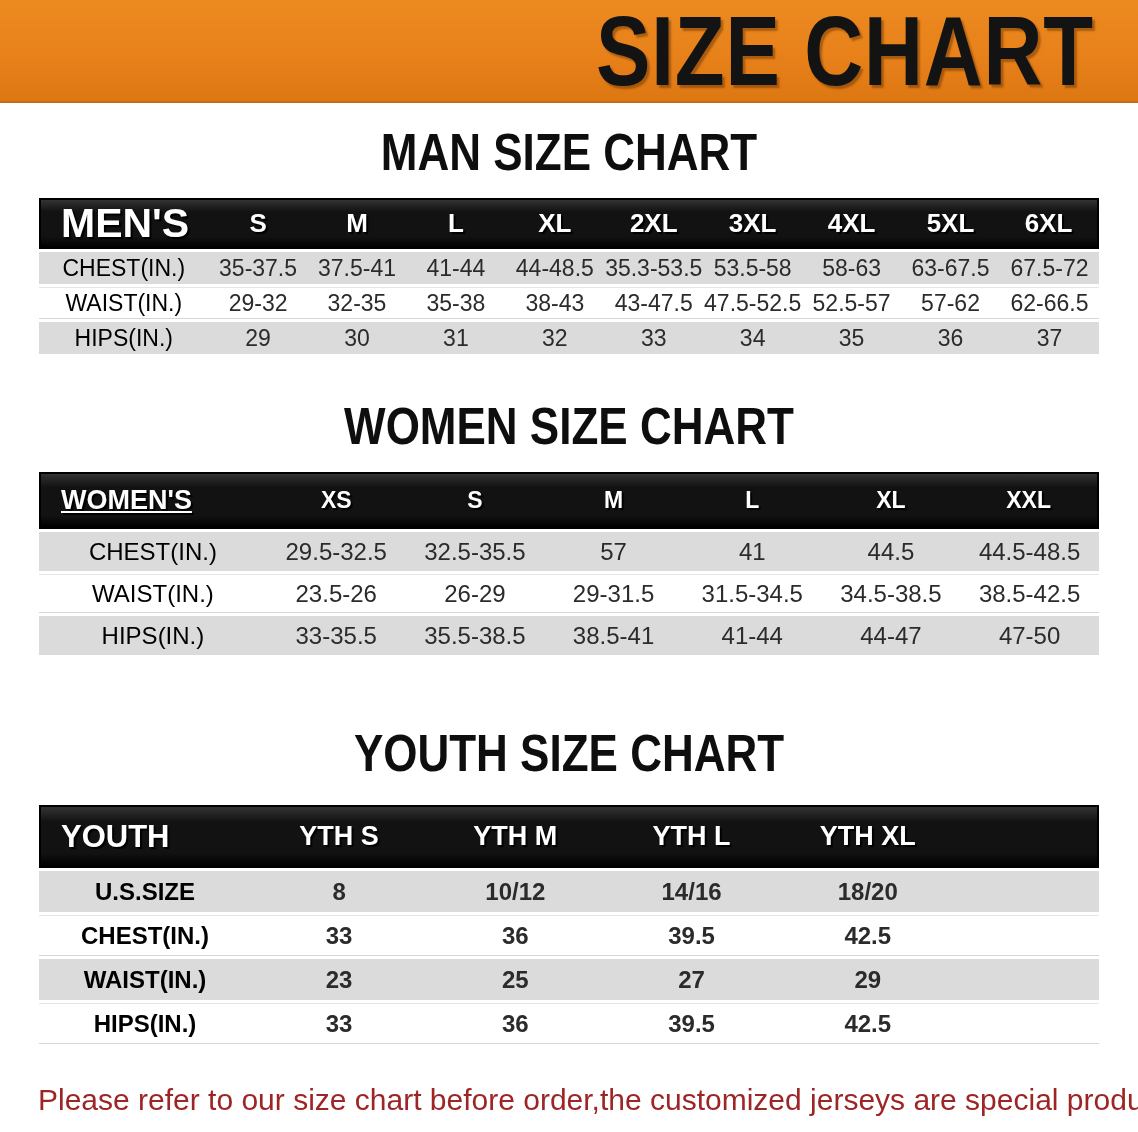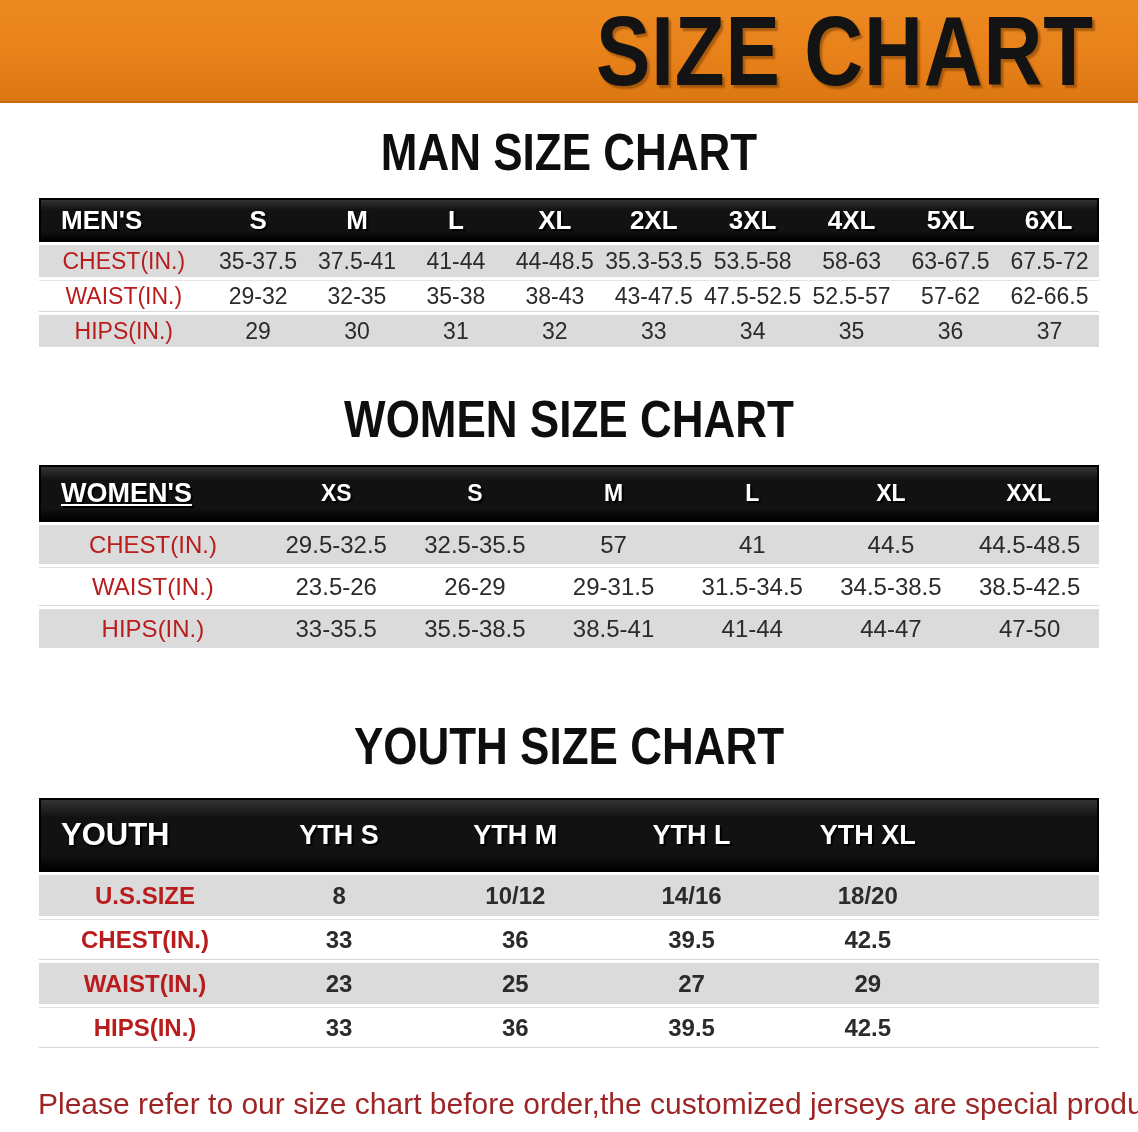--- a/index.html
+++ b/index.html
@@ -80,32 +80,32 @@
 
   tbody td {
     text-align: center;
     vertical-align: middle;
     color: #2b2b2b;
     white-space: nowrap;
     overflow: hidden;
   }
   tbody tr:nth-child(odd)  td { background: #dbdbdb; }
   tbody tr:nth-child(even) td { background: #ffffff; border-top: 1px solid #e4e4e4; border-bottom: 1px solid #d6d6d6; }
-  td.row-label { color: #b91c1c; }
+  td.row-label { color: #000000; }
 
   
   .t-men thead th { height: 44px; font-size: 26px; }
-  .t-men thead th.tbl-label { font-size: 26px; width: 16%; }
+  .t-men thead th.tbl-label { font-size: 41px; width: 16%; }
   .t-men tbody td { height: 32px; font-size: 23px; }
   
   .t-women thead th { height: 57px; font-size: 23px; }
   .t-women thead th.tbl-label { font-size: 27px; width: 21.5%; text-decoration: underline; }
   .t-women tbody td { height: 39px; font-size: 24px; }
   
-  .t-youth thead th { height: 74px; font-size: 27px; }
+  .t-youth thead th { height: 63px; font-size: 27px; }
   .t-youth thead th.tbl-label { font-size: 31px; width: 20%; }
   .t-youth thead th.spacer-col { width: 13.5%; }
   .t-youth tbody td { height: 41px; font-size: 24px; font-weight: bold; }
 
   
   .disclaimer {
     margin: 30px 38px 0 38px;
     color: #9e2525;
     font-size: 30px;
     line-height: 46px;

